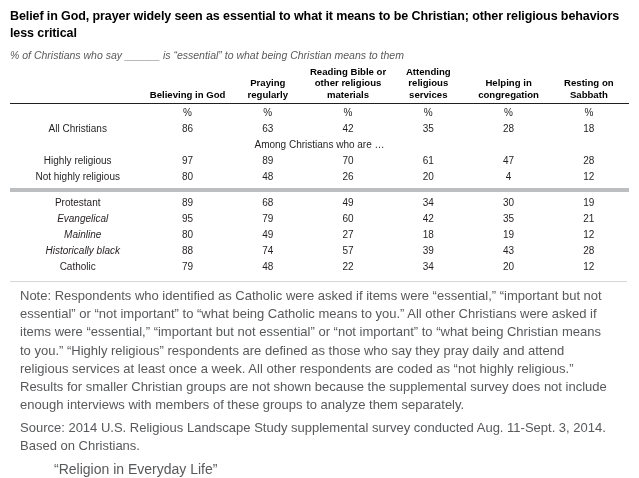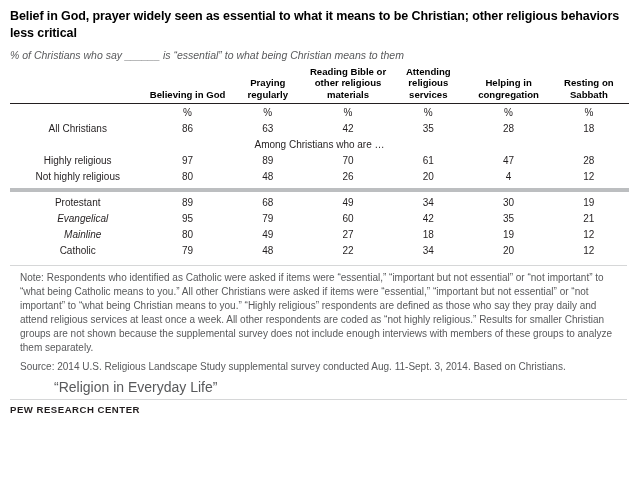--- a/index.html
+++ b/index.html
@@ -90,21 +90,21 @@
     padding: 0;
     height: 5px;
   }
   tr.divider td div {
     height: 4px;
     background: #bcbec0;
     margin-top: 3px;
     margin-bottom: 2px;
   }
   .notes {
-    font-size: 10px;
+    font-size: 13px;
     color: #58595b;
     line-height: 1.4;
     padding: 0 12px 0 10px;
     border-top: 1px solid #d6d7d8;
     margin: 6px 10px 0 10px;
     padding-top: 5px;
     width: 617px;
     box-sizing: border-box;
   }
   .notes .blk { margin-bottom: 5px; }
@@ -233,20 +233,29 @@
       <tr>
         <td class="label indent">Mainline</td>
         <td>80</td>
         <td>49</td>
         <td>27</td>
         <td>18</td>
         <td>19</td>
         <td>12</td>
       </tr>
 
+      <tr>
+        <td class="label indent">Historically black</td>
+        <td>88</td>
+        <td>74</td>
+        <td>57</td>
+        <td>39</td>
+        <td>43</td>
+        <td>28</td>
+      </tr>
 
       <tr>
         <td class="label">Catholic</td>
         <td>79</td>
         <td>48</td>
         <td>22</td>
         <td>34</td>
         <td>20</td>
         <td>12</td>
       </tr>

